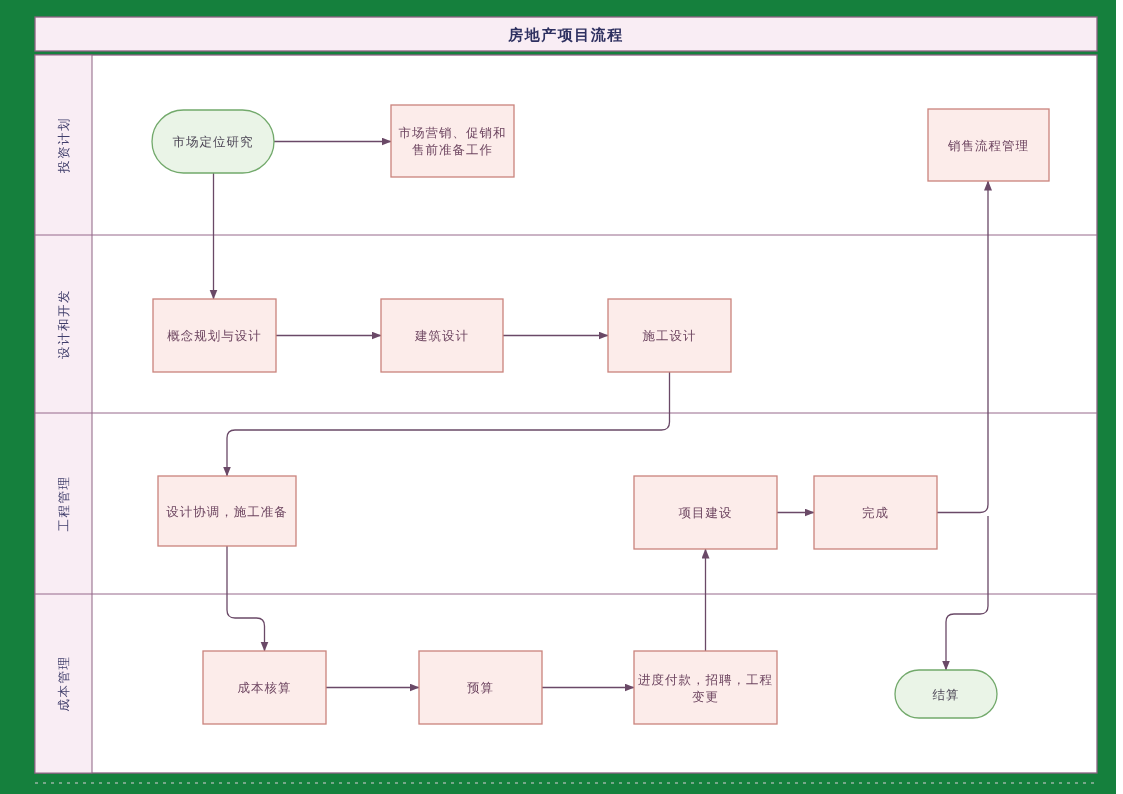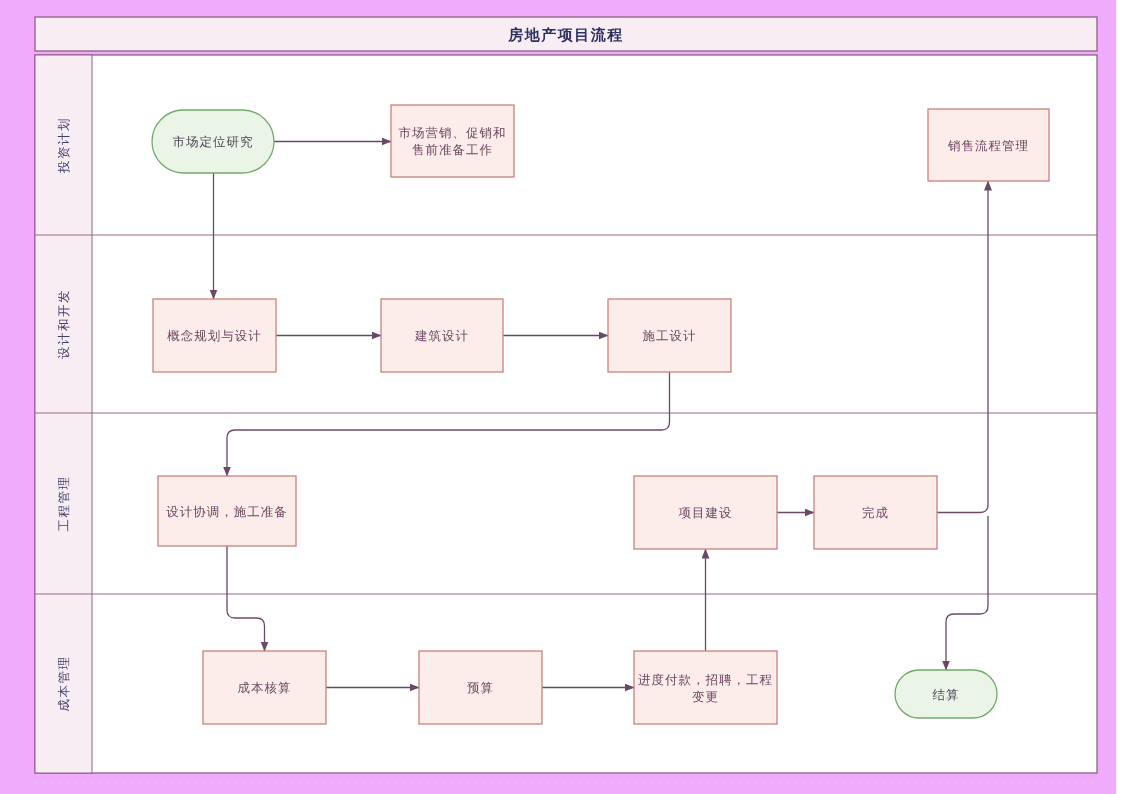--- a/index.html
+++ b/index.html
@@ -1,17 +1,17 @@
 <!DOCTYPE html>
 <html><head>
 <meta charset="utf-8">
 <style>
   html, body { margin: 0; padding: 0; background: #ffffff; }
   body { font-family: "DejaVu Sans", "Liberation Sans", sans-serif; }
-  .canvas { position: relative; width: 1116px; height: 794px; background: #f0abfc; overflow: hidden; }
+  .canvas { position: relative; width: 1116px; height: 794px; background: #15803d; overflow: hidden; }
   svg { display: block; }
   text { user-select: none; }
   .node-label { letter-spacing: 1px; }
   .lane-label { letter-spacing: 1.5px; }
 </style>
 </head>
 <body>
 
 <div class="canvas">
   <svg id="diagram" width="1123" height="794" viewBox="0 0 1123 794">

